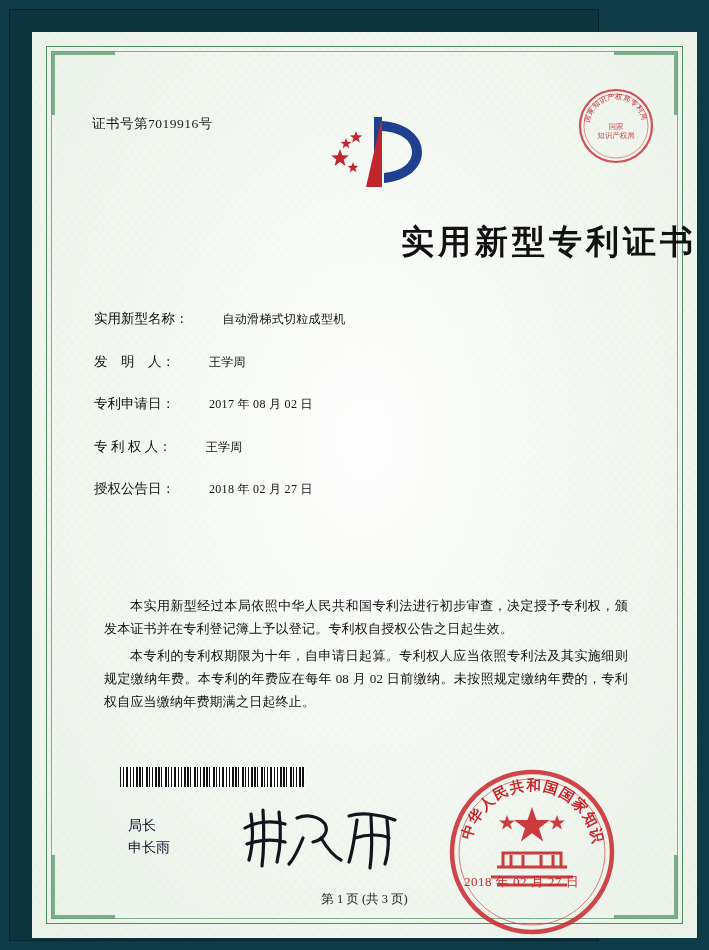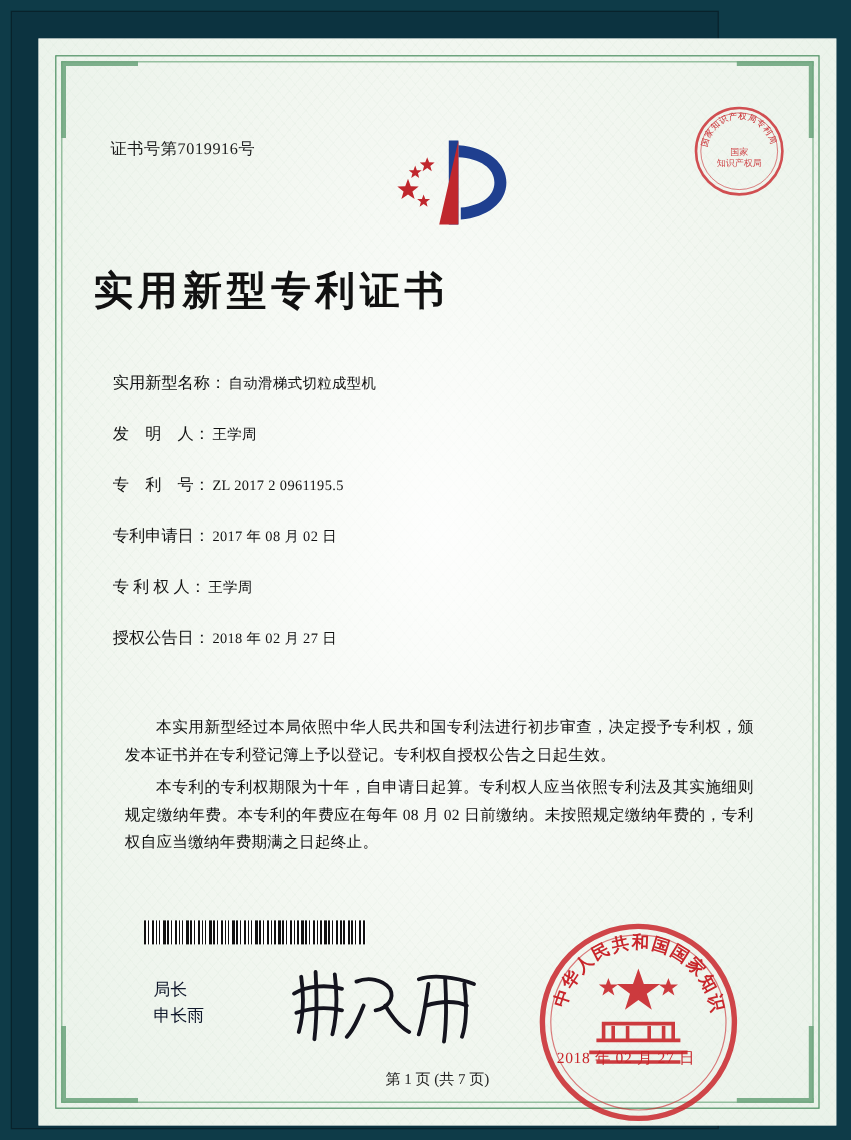--- a/index.html
+++ b/index.html
@@ -84,40 +84,40 @@
   }
   .logo {
     position: absolute;
     left: 290px; top: 75px;
     width: 120px; height: 90px;
   }
   .title {
     position: absolute;
     left: 0; right: 0;
     top: 188px;
-    text-align: left;
+    text-align: right;
     font-size: 33px;
     font-weight: bold;
     letter-spacing: 4px;
     color: #111;
     font-family: "DejaVu Serif", serif;
-    padding-left: 46px;
   }
   .fields {
     position: absolute;
     left: 62px;
     top: 278px;
     width: 520px;
   }
   .field-row {
     display: flex;
     align-items: baseline;
     margin-bottom: 24.5px;
     font-size: 13.5px;
     color: #111;
+    gap: 32px;
   }
   .field-label {
     white-space: pre;
     font-size: 13.5px;
     color: #111;
   }
   .field-value {
     font-size: 12px;
     color: #111;
     margin-left: 2px;
@@ -230,24 +230,20 @@
       <div class="title">实用新型专利证书</div>
 
       <div class="fields">
         <div class="field-row">
           <span class="field-label">实用新型名称：</span>
           <span class="field-value">自动滑梯式切粒成型机</span>
         </div>
         <div class="field-row">
           <span class="field-label">发　明　人：</span>
           <span class="field-value">王学周</span>
-        </div>
-        <div class="field-row">
-          <span class="field-label">专　利　号：</span>
-          <span class="field-value">ZL 2017 2 0961195.5</span>
         </div>
         <div class="field-row">
           <span class="field-label">专利申请日：</span>
           <span class="field-value">2017 年 08 月 02 日</span>
         </div>
         <div class="field-row">
           <span class="field-label">专 利 权 人：</span>
           <span class="field-value">王学周</span>
         </div>
         <div class="field-row">
@@ -321,17 +317,17 @@
             <text x="39" y="42" text-anchor="middle">国家</text>
             <text x="39" y="51" text-anchor="middle">知识产权局</text>
           </g>
           <path id="topArc" d="M 39 39 m -27 0 a 27 27 0 1 1 54 0" fill="none"></path>
           <text font-family="DejaVu Serif, serif" font-size="7" fill="#c9262b" letter-spacing="0.6">
             <textPath href="#topArc" startOffset="4%">国家知识产权局专利局</textPath>
           </text>
         </svg>
       </div>
 
-      <div class="footer">第 1 页 (共 7 页)</div>
+      <div class="footer">第 1 页 (共 3 页)</div>
 
     </div>
   </div>
 </div>
 
 </body></html>

